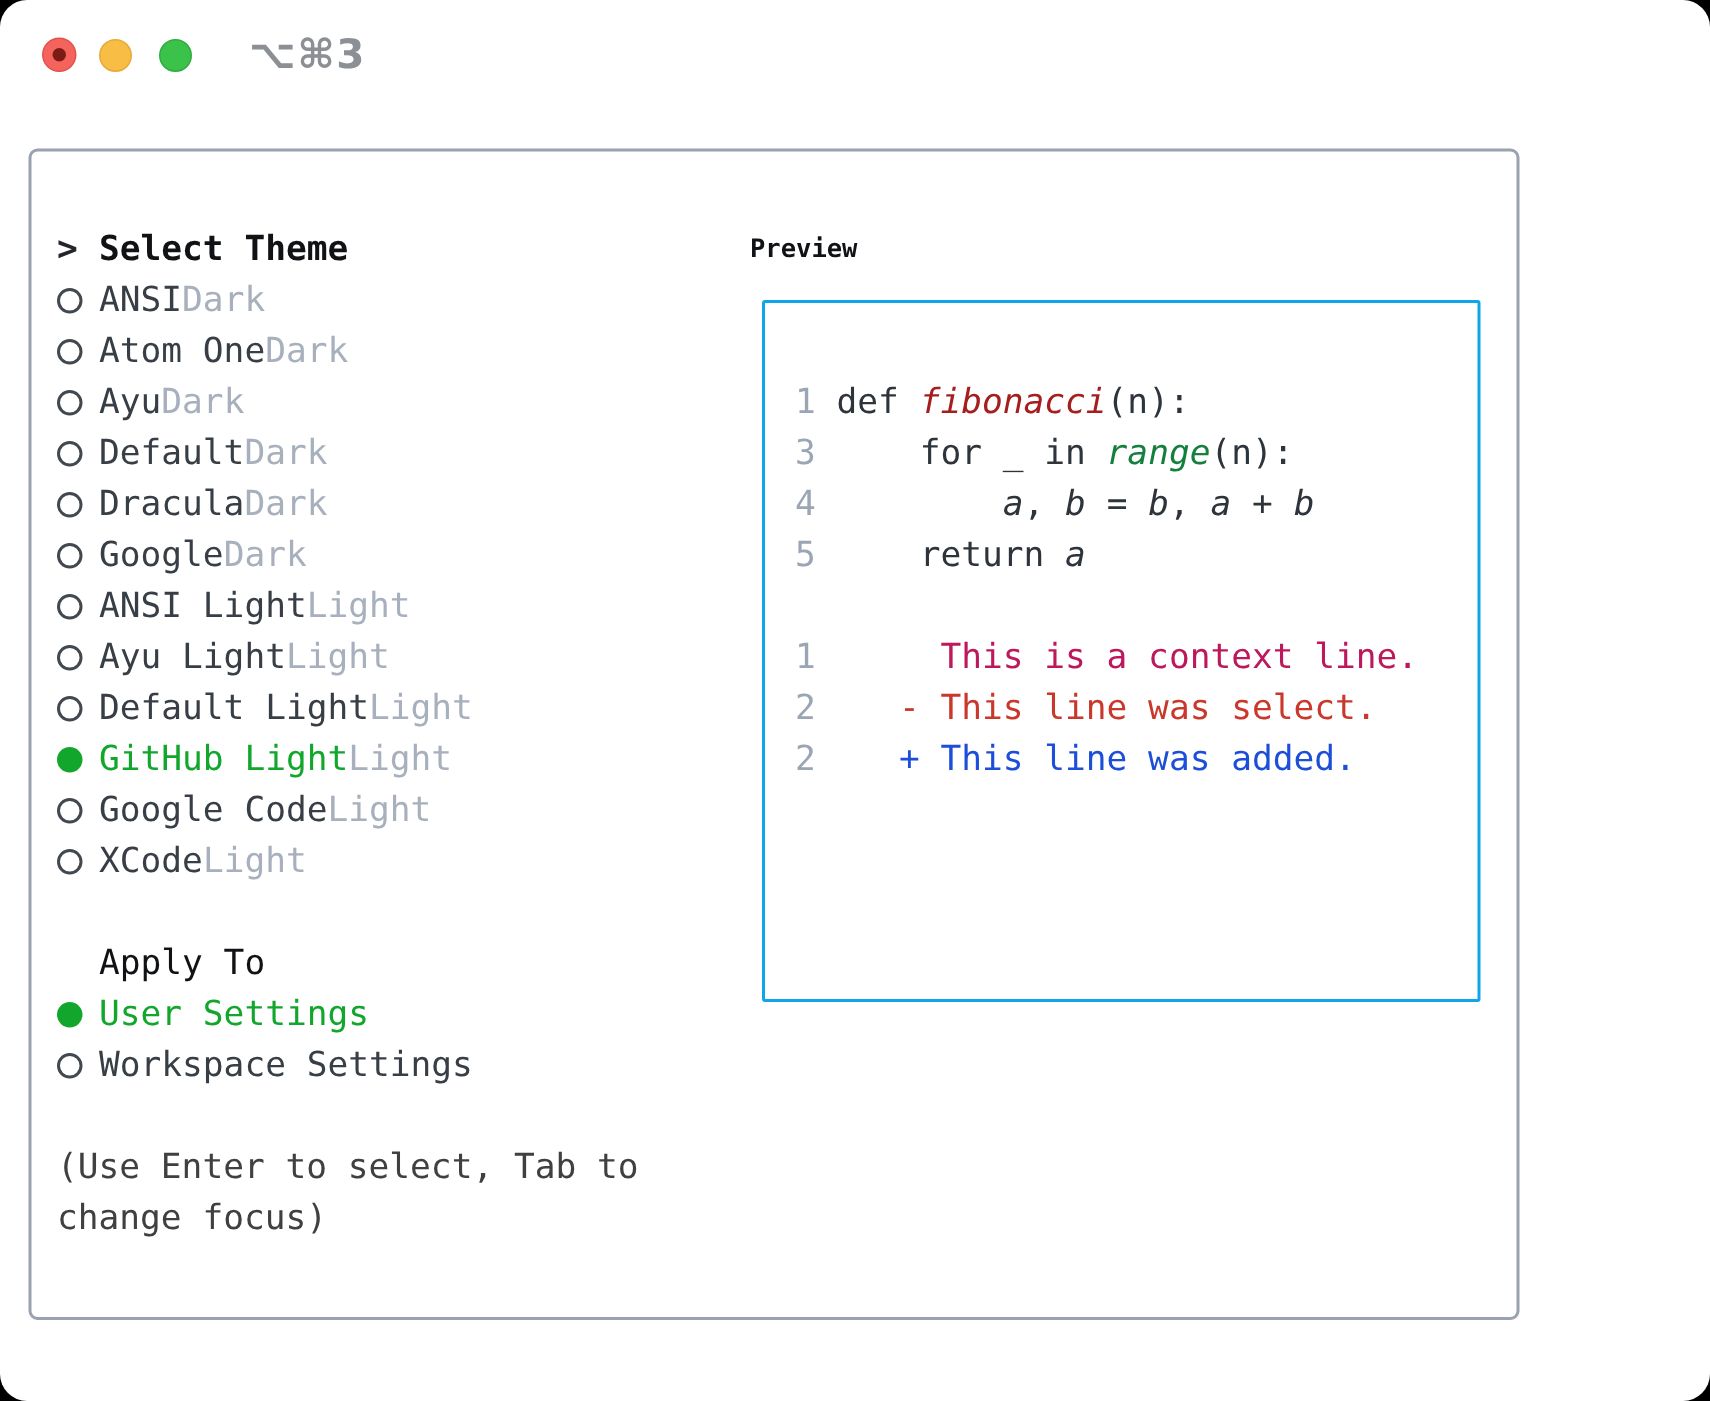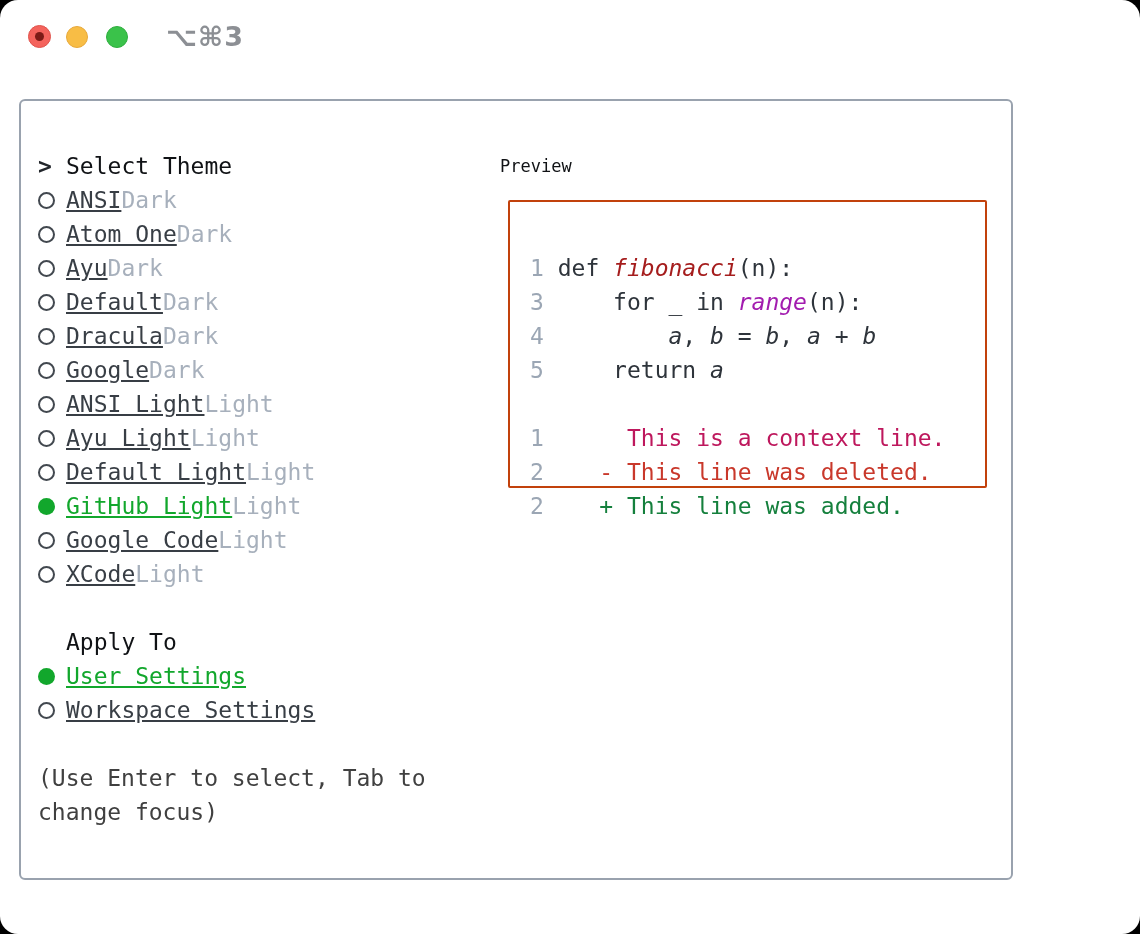--- a/index.html
+++ b/index.html
@@ -32,45 +32,45 @@
   .panel{
     position:absolute;left:19px;top:99px;width:994px;height:781px;
     border:2px solid #99a2ae;border-radius:6px;background:#fff;
     box-sizing:border-box;
   }
   .col-left{position:absolute;left:17px;top:48px;font-size:23px;}
   .row{height:34px;display:flex;align-items:center;white-space:pre;}
   .row-spacer{height:34px;}
   .marker{width:28px;flex:0 0 28px;display:flex;align-items:center;}
   .prompt{color:#22262b;font-weight:bold;font-size:23px;}
-  .hdr{color:#101215;font-weight:normal;text-align:center;}
+  .hdr{color:#101215;font-weight:bold;text-align:center;}
   .hdr-plain{color:#101215;}
   .radio{width:17px;height:17px;border-radius:50%;box-sizing:border-box;border:2.5px solid #42484f;}
   .radio.sel{border:none;background:#12a72c;}
-  .t-name{color:#383e45;text-decoration:underline;}
+  .t-name{color:#383e45;}
   .t-name.sel{color:#12a72c;}
   .t-variant{color:#a7b0bc;}
   .hint{color:#404040;}
   
   .preview-title{position:absolute;left:479px;top:48px;height:34px;line-height:34px;font-size:17px;}
   .preview-box{
-    position:absolute;left:487px;top:99px;width:479px;height:288px;
-    border:2px solid #c2410c;border-radius:2px;background:#fff;box-sizing:border-box;
+    position:absolute;left:487px;top:99px;width:479px;height:468px;
+    border:2px solid #0ea5e9;border-radius:2px;background:#fff;box-sizing:border-box;
   }
   .code{position:absolute;left:20px;top:49px;font-size:23px;}
   .code-line{height:34px;line-height:34px;white-space:pre;}
   .tk-num{color:#9ba6b4;}
   .tk-plain{color:#2e343b;}
   .tk-func{color:#a51d1d;font-style:italic;}
   .tk-var{color:#2e343b;font-style:italic;}
   .tk-lit{color:#0f7c7e;}
-  .tk-builtin{color:#a21caf;font-style:italic;}
+  .tk-builtin{color:#15803d;font-style:italic;}
   .tk-ctx{color:#be185d;}
   .tk-del{color:#c9382b;}
-  .tk-add{color:#15803d;}
+  .tk-add{color:#1d4ed8;}
 </style>
 </head>
 <body>
 
 <div class="window">
 
   <div class="titlebar">
     <div class="tl-btn tl-close">
       <div class="tl-close-dot"></div>
     </div>
@@ -123,19 +123,19 @@
     <div class="preview-title hdr">Preview</div>
 
     <div class="preview-box">
       <div class="code" id="preview-code">
           <div class="code-line"><span class="tk-num">1</span><span class="tk-plain"> def </span><span class="tk-func">fibonacci</span><span class="tk-plain">(n):</span></div>
           <div class="code-line"><span class="tk-num">3</span><span class="tk-plain">     for _ in </span><span class="tk-builtin">range</span><span class="tk-plain">(n):</span></div>
           <div class="code-line"><span class="tk-num">4</span><span class="tk-plain">         </span><span class="tk-var">a</span><span class="tk-plain">, </span><span class="tk-var">b</span><span class="tk-plain"> = </span><span class="tk-var">b</span><span class="tk-plain">, </span><span class="tk-var">a</span><span class="tk-plain"> + </span><span class="tk-var">b</span></div>
           <div class="code-line"><span class="tk-num">5</span><span class="tk-plain">     return </span><span class="tk-var">a</span></div>
           <div class="code-line"></div>
           <div class="code-line"><span class="tk-num">1</span><span class="tk-ctx">      This is a context line.</span></div>
-          <div class="code-line"><span class="tk-num">2</span><span class="tk-plain">    </span><span class="tk-del">- This line was deleted.</span></div>
+          <div class="code-line"><span class="tk-num">2</span><span class="tk-plain">    </span><span class="tk-del">- This line was select.</span></div>
           <div class="code-line"><span class="tk-num">2</span><span class="tk-plain">    </span><span class="tk-add">+ This line was added.</span></div>
         </div>
     </div>
 
   </div>
 </div>
 
 </body></html>

